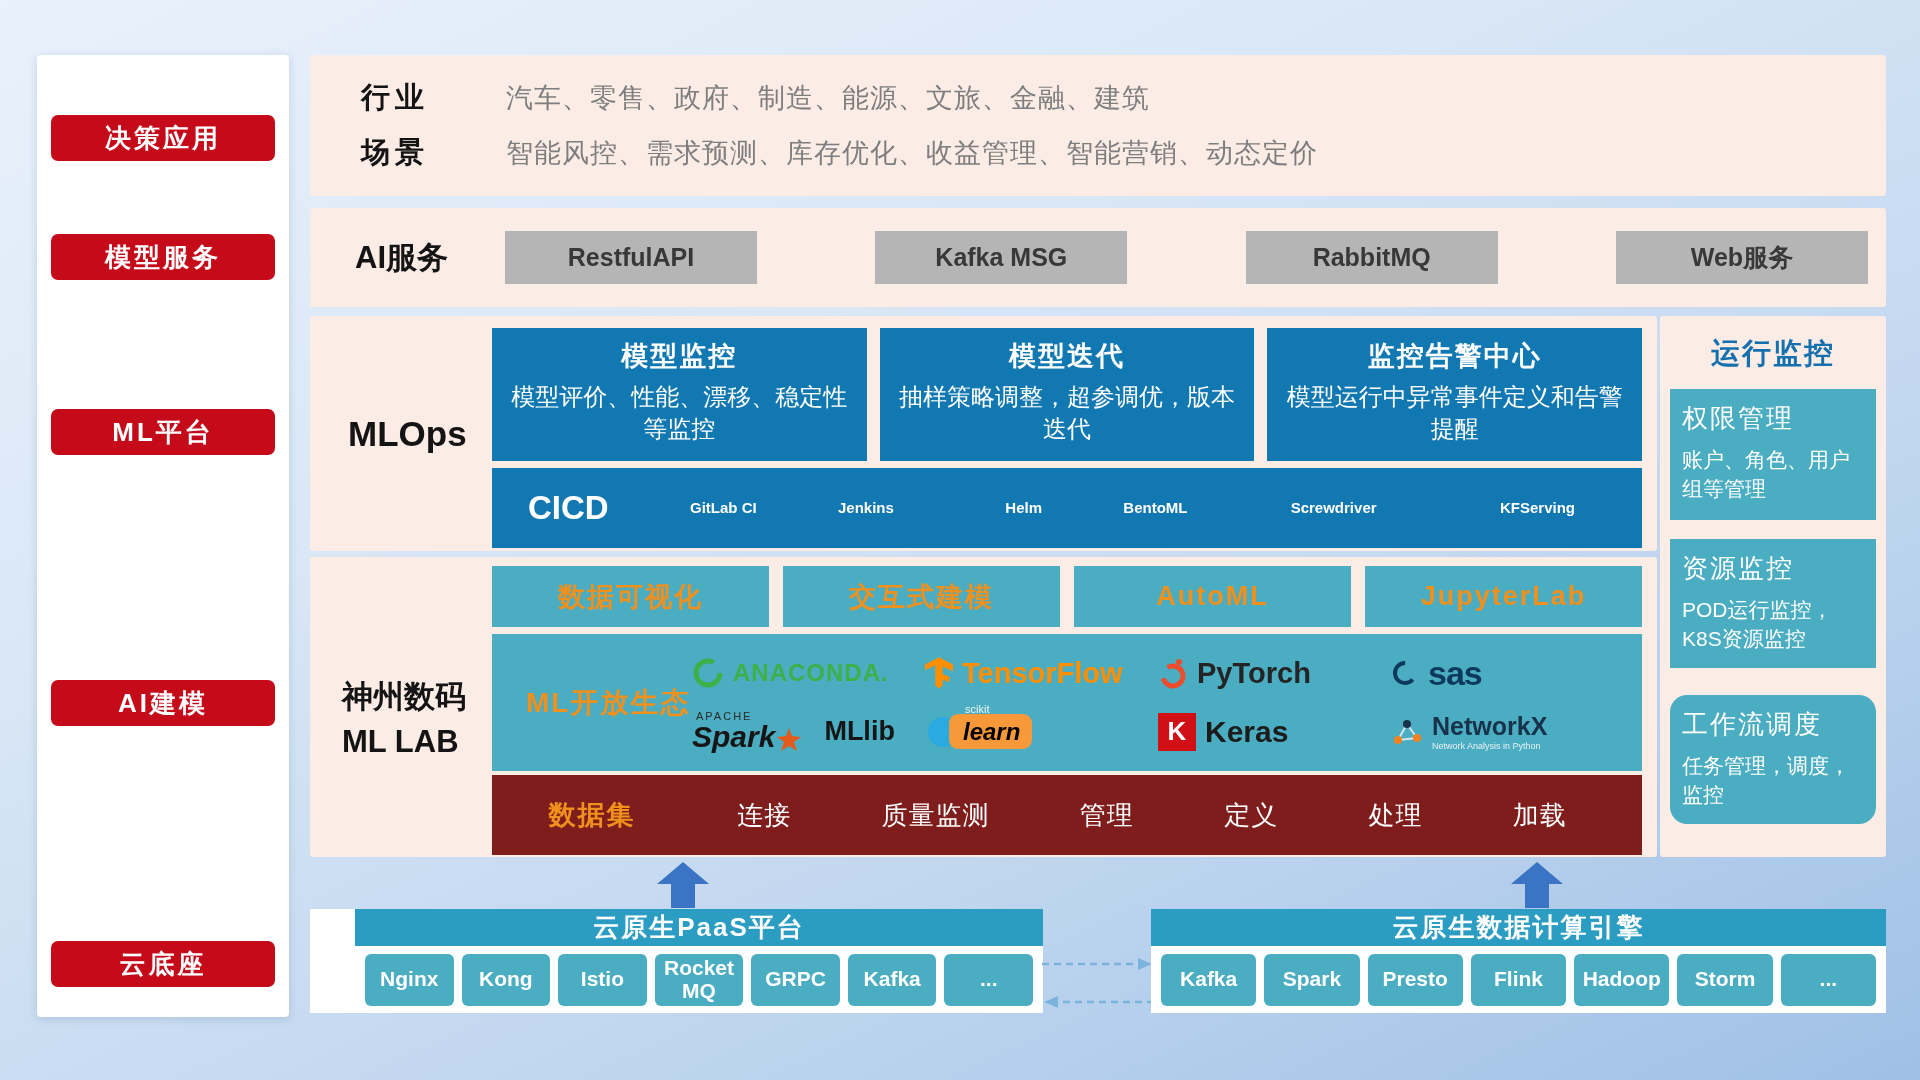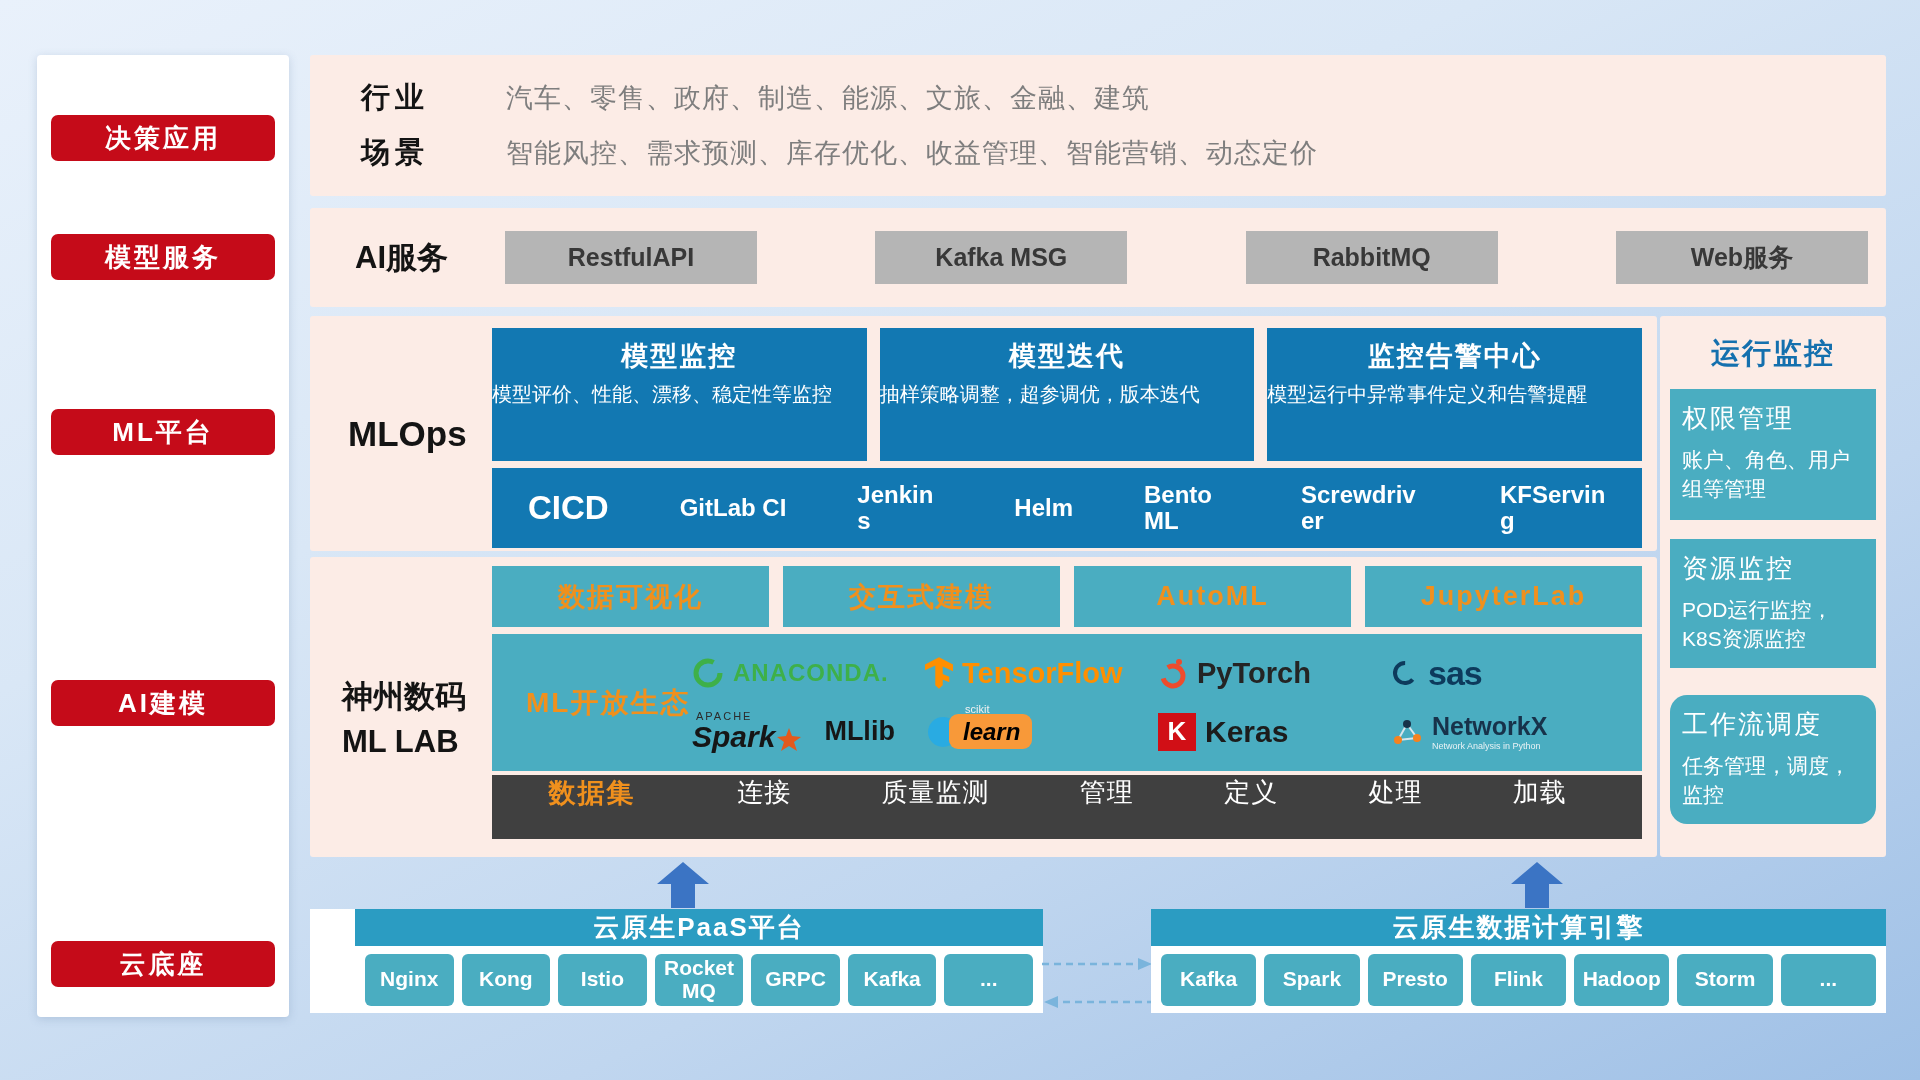--- a/index.html
+++ b/index.html
@@ -32,27 +32,27 @@
   .ai-label { margin-left:45px; width:150px; font-size:31px; font-weight:bold; color:#141414; }
   .ai-buttons { flex:1; display:flex; justify-content:space-between; margin:0 18px 0 0; }
   .gray-btn { width:252px; height:53px; background:#b5b5b5; color:#383838; font-size:25px; font-weight:bold;
     display:flex; align-items:center; justify-content:center; }
 
   
   .mlops-panel { left:310px; top:316px; width:1347px; height:235px; }
   .mlops-label { position:absolute; left:38px; top:50%; transform:translateY(-50%);
     font-size:35px; font-weight:bold; color:#141414; }
   .mlops-cards { position:absolute; left:182px; top:12px; width:1150px; display:flex; gap:13px; }
-  .mlops-card { flex:1; height:133px; background:#1278b2; color:#fff; padding:10px 0 8px; }
+  .mlops-card { flex:1; height:133px; background:#1278b2; color:#fff; padding:10px 8px 8px; }
   .mlops-card .ct { text-align:center; font-size:27px; font-weight:bold; letter-spacing:2px; margin-bottom:7px; }
-  .mlops-card .cd { font-size:20px; line-height:1.35; }
+  .mlops-card .cd { font-size:24px; line-height:1.35;text-align:center; }
   .cicd-bar { position:absolute; left:182px; top:152px; width:1150px; height:80px; background:#1278b2; color:#fff;
     display:flex; align-items:center; justify-content:space-between; padding:0 36px; }
   .cicd-title { font-size:33px; font-weight:bold; }
-  .cicd-item { font-size:24px; font-weight:bold; line-height:1.1; }
+  .cicd-item { font-size:15px; font-weight:bold; line-height:1.1; }
   .cicd-item.w84 { width:86px; word-break:break-all; }
   .cicd-item.w126 { width:128px; word-break:break-all; }
   .cicd-item.w104 { width:106px; word-break:break-all; }
 
   
   .monitor-panel { left:1660px; top:316px; width:226px; height:541px; }
   .monitor-title { margin-top:18px; text-align:center; font-size:29px; font-weight:bold; color:#1470ae; letter-spacing:2px; }
   .mon-card { position:absolute; left:10px; width:206px; background:#4aadc1; color:#fff; padding:12px 12px 8px; }
   .mon-card .ct { font-size:26px; font-weight:normal; letter-spacing:2px; margin-bottom:9px; }
   .mon-card .cd { font-size:21px; line-height:1.4; }
@@ -85,22 +85,22 @@
   .scikit-circle { margin-right:-12px; }
   .learn-badge { position:relative; background:#f89939; border-radius:9px; padding:4px 12px 3px 14px; }
   .scikit-sm { position:absolute; top:-11px; left:16px; font-size:11px; color:#f2f2f2; }
   .learn-text { font-size:24px; font-weight:bold; font-style:italic; color:#000000; }
   .keras-k { width:38px; height:38px; background:#d10f16; color:#fff; font-size:26px; font-weight:bold;
     display:flex; align-items:center; justify-content:center; }
   .logo-keras-text { color:#1c1c1c; font-size:30px; font-weight:bold; }
   .nx-col { display:flex; flex-direction:column; line-height:1.15; }
   .logo-nx-text { color:#17324a; font-size:25px; font-weight:bold; }
   .nx-sub { font-size:9px; color:#e8f2f5; }
-  .dataset-row { position:absolute; left:182px; top:218px; width:1150px; height:64px; background:#404040;
-    display:flex; color:#fff; }
+  .dataset-row { position:absolute; left:182px; top:218px; width:1150px; height:80px; background:#7f1d1d;
+    display:flex; align-items:center; color:#fff; }
   .ds-title { width:200px; text-align:center; color:#f0901d; font-size:27px; font-weight:bold; letter-spacing:2px; }
   .ds-items { flex:1; display:flex; justify-content:space-around; padding-right:30px; }
   .ds-item { font-size:26px; font-weight:500; letter-spacing:1px; }
 
   
   .up-arrow { position:absolute; }
   .bottom-group { position:absolute; top:909px; height:104px; background:#ffffff; display:flex; flex-direction:column; }
   .bg-left { left:310px; width:733px;padding-left:45px; }
   .bg-right { left:1151px; width:735px; }
   .bottom-header { height:37px; background:#2b9cc2; color:#fff; font-size:26px; font-weight:bold; letter-spacing:2px;

